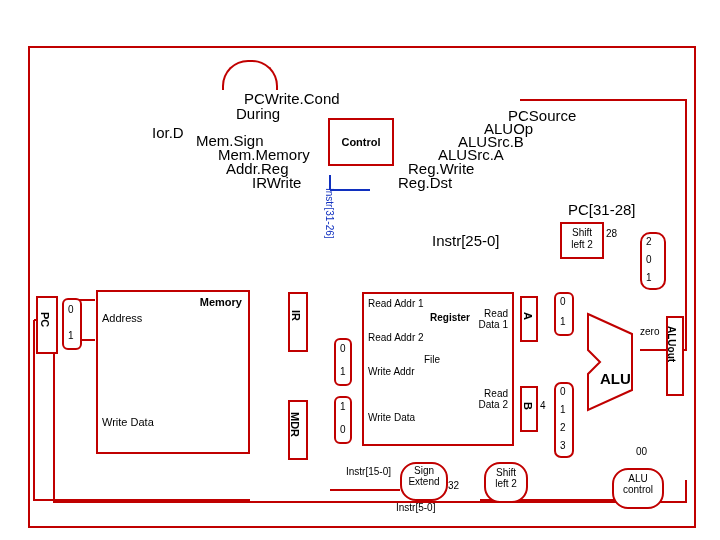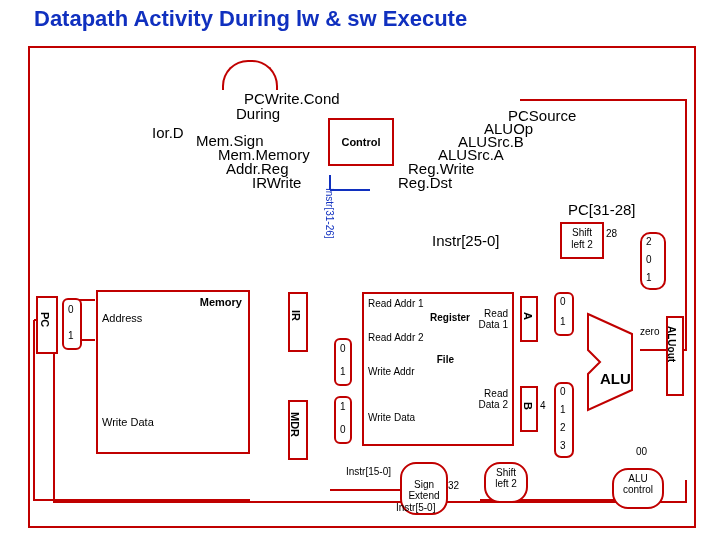--- a/index.html
+++ b/index.html
@@ -13,21 +13,20 @@
   .and-gate{position:absolute;width:52px;height:28px;border:2px solid #c00000;border-bottom:none;border-radius:26px 26px 0 0;background:#fff}
   .muxN{position:absolute;border:2px solid #c00000;background:#fff;font-size:10px;color:#000;text-align:center}
   .muxN span{position:absolute;left:4px;font-size:10px}
   .small{font-size:10px}
   svg.wires{position:absolute;left:0;top:0}
 </style>
 </head>
 <body>
 
 <div id="stage">
-  <div class="title">Datapath Activity During lw &amp; sw Execute</div>
 
   <div class="outer"></div>
 
   <svg class="wires" width="720" height="540">
     <g stroke="#c00000" stroke-width="2" fill="none">
       <path d="M34 320 H54"></path>
         <path d="M54 320 V502 H686 V480"></path>
       <path d="M76 300 H95"></path>
         <path d="M76 340 H95"></path>
       <path d="M250 500 H34 V320"></path>
@@ -108,21 +107,21 @@
     <span style="top:3px">1</span>
     <span style="top:26px">0</span>
   </div>
 
   <div class="box" style="left:362px;top:292px;width:148px;height:150px;text-align:left;font-size:10px">
     <div style="position:absolute;left:4px;top:4px">Read Addr 1</div>
     <div style="position:absolute;left:4px;top:38px">Read Addr 2</div>
     <div style="position:absolute;left:4px;top:72px">Write Addr</div>
     <div style="position:absolute;left:4px;top:118px">Write Data</div>
     <div style="position:absolute;right:42px;top:18px;font-weight:bold">Register</div>
-    <div style="position:absolute;right:58px;top:60px;font-weight:bold">File</div>
+    <div style="position:absolute;right:72px;top:60px;font-weight:normal">File</div>
     <div style="position:absolute;right:4px;top:14px;white-space:pre-line;text-align:right">Read
 Data 1</div>
     <div style="position:absolute;right:4px;top:94px;white-space:pre-line;text-align:right">Read
 Data 2</div>
   </div>
 
   <div class="box" style="left:520px;top:296px;width:14px;height:42px">
     <div class="vtext" style="position:absolute;left:0;top:14px;font-weight:bold">A</div>
   </div>
   <div class="box" style="left:520px;top:386px;width:14px;height:42px">
@@ -146,21 +145,21 @@
   <svg width="60" height="100" style="position:absolute;left:586px;top:312px">
     <polygon points="2,2 46,22 46,78 2,98 2,62 14,50 2,38" fill="#fff" stroke="#c00000" stroke-width="2"></polygon>
   </svg>
   <div class="lbl" style="left:600px;top:370px;font-weight:bold">ALU</div>
   <div class="lbl small" style="left:640px;top:326px">zero</div>
 
   <div class="box" style="left:666px;top:316px;width:14px;height:76px">
     <div class="vtext" style="position:absolute;left:-2px;top:8px;font-weight:bold;font-size:10px">ALUout</div>
   </div>
 
-  <div class="box" style="left:400px;top:462px;width:44px;height:34px;border-radius:16px;font-size:10px;white-space:pre-line;padding-top:15px">Sign
+  <div class="box" style="left:400px;top:462px;width:44px;height:34px;border-radius:16px;font-size:10px;white-space:pre-line;padding-top:1px">Sign
 Extend</div>
 
   <div class="lbl small" style="left:346px;top:466px">Instr[15-0]</div>
 
   <div class="lbl small" style="left:448px;top:480px">32</div>
 
   <div class="box" style="left:484px;top:462px;width:40px;height:34px;border-radius:16px;font-size:10px;white-space:pre-line;padding-top:3px">Shift
 left 2</div>
 
   <div class="lbl small" style="left:396px;top:502px">Instr[5-0]</div>

